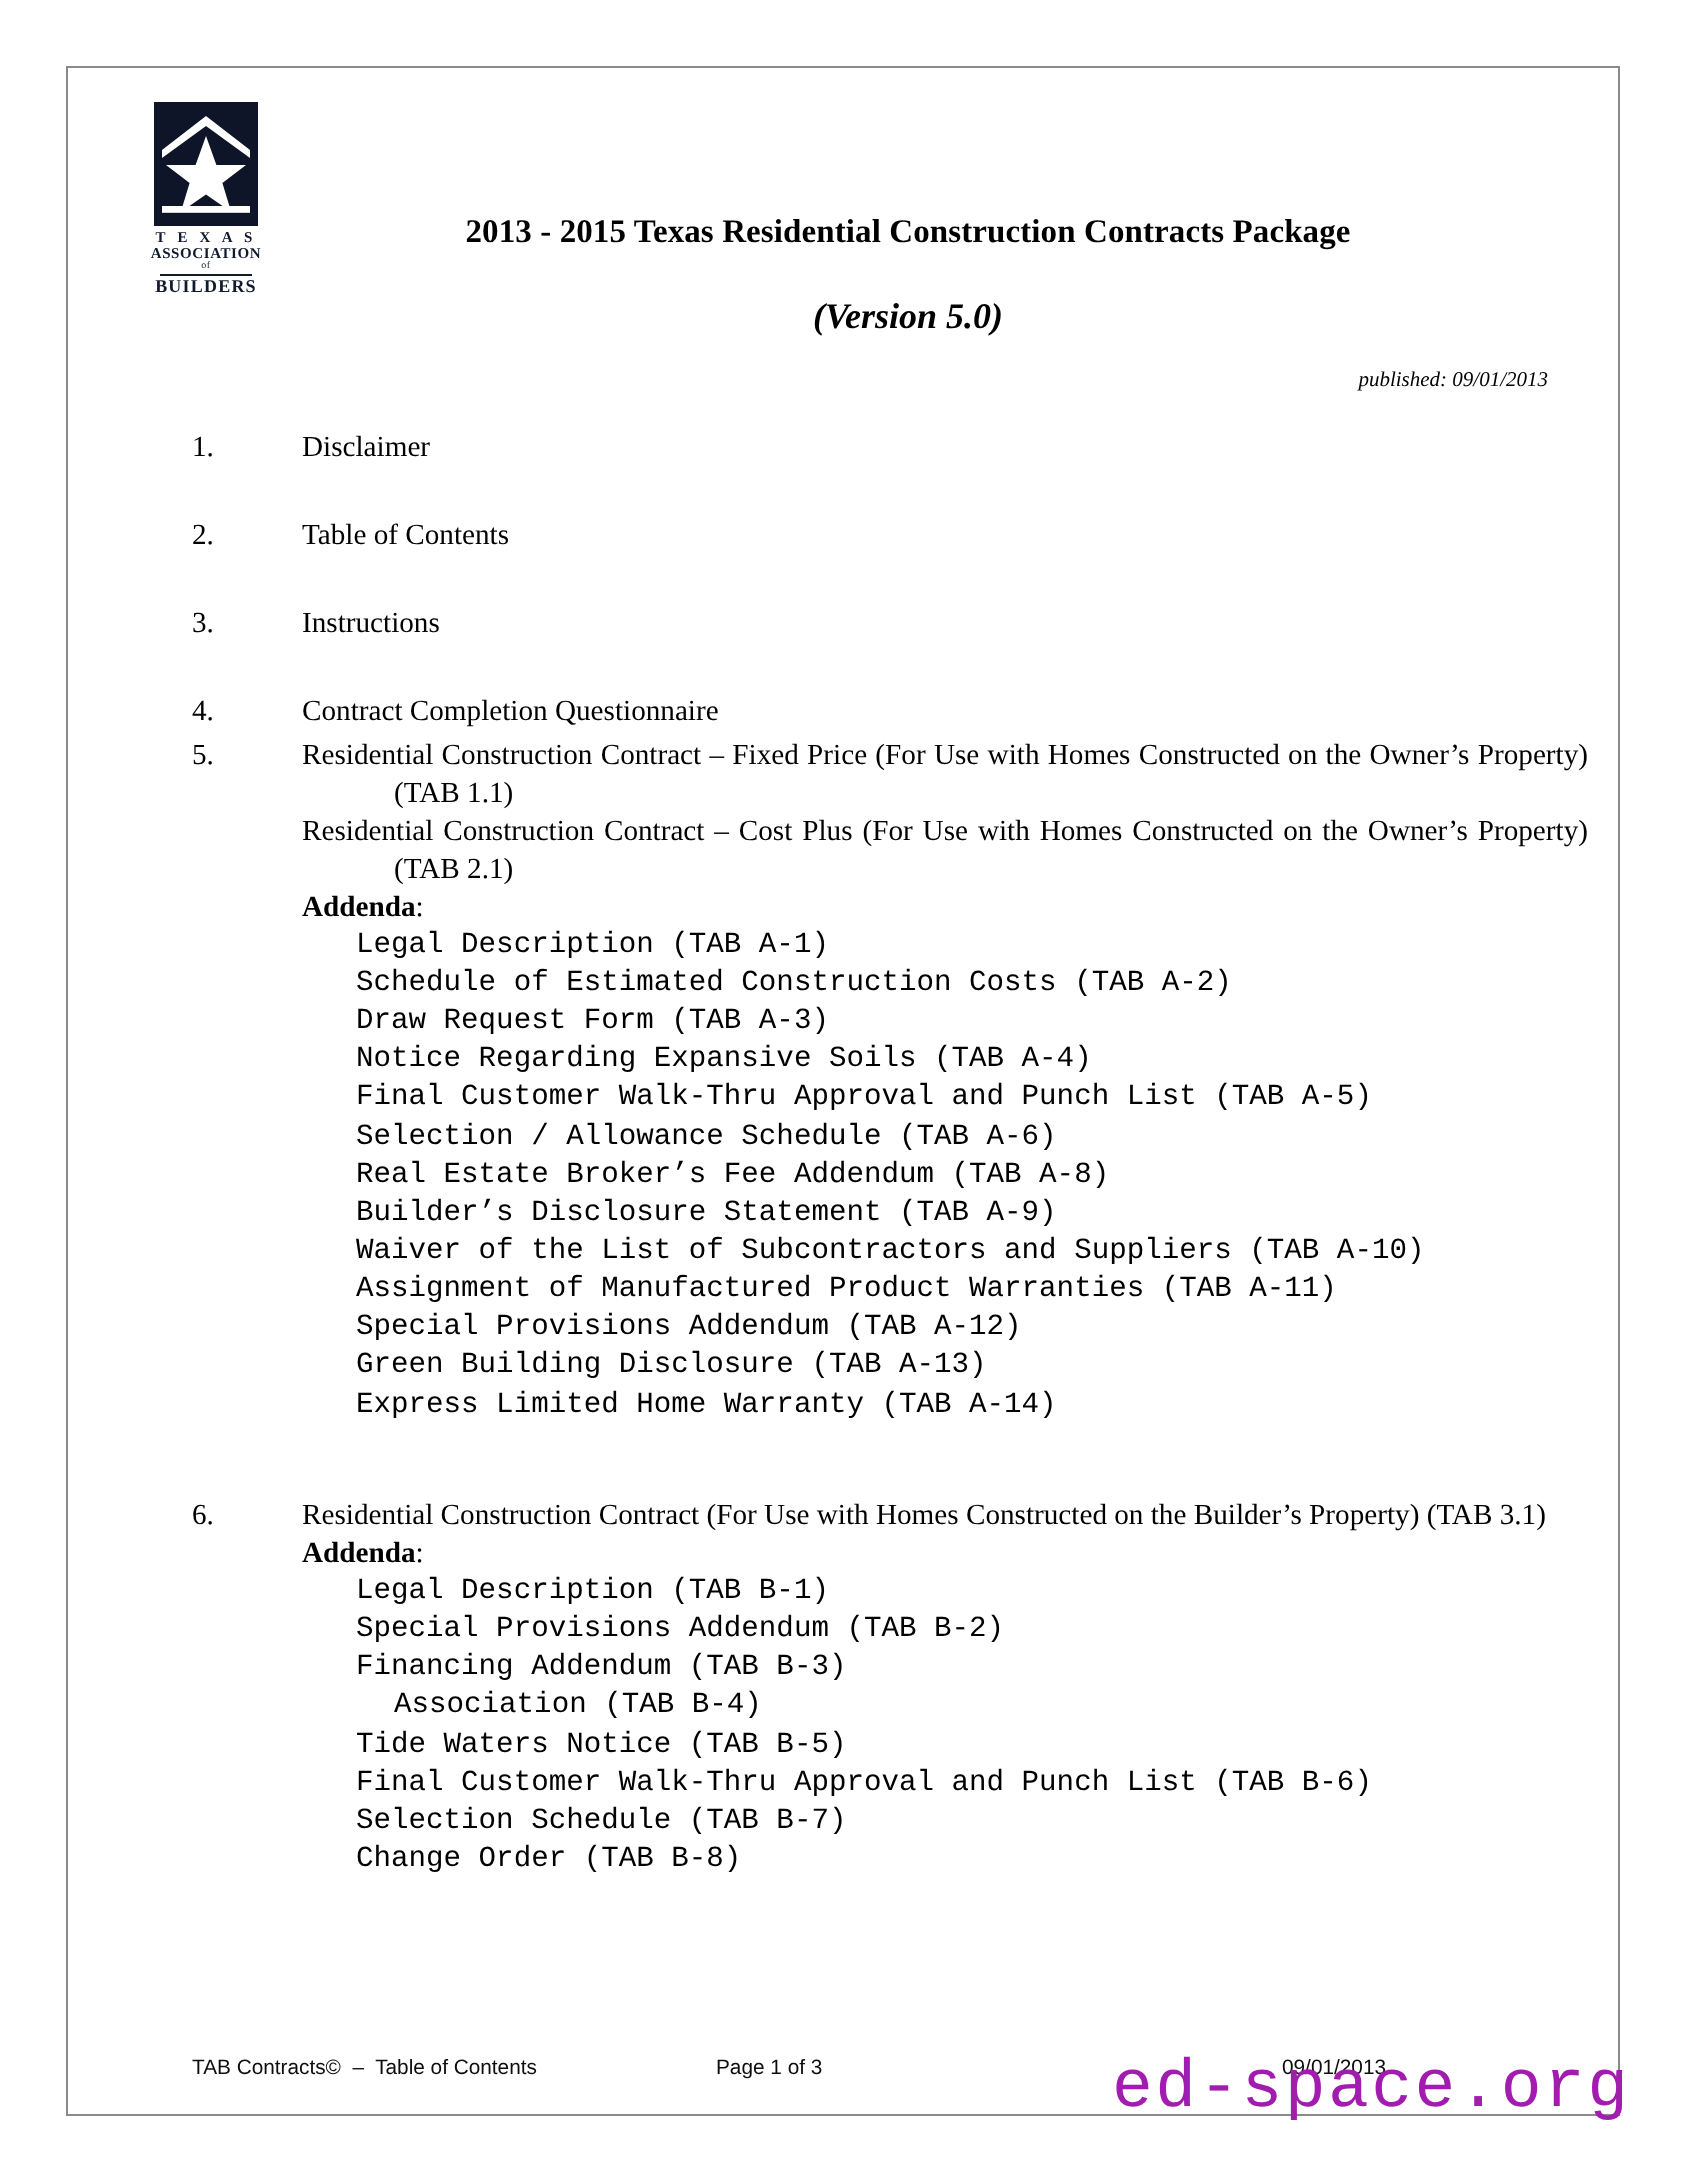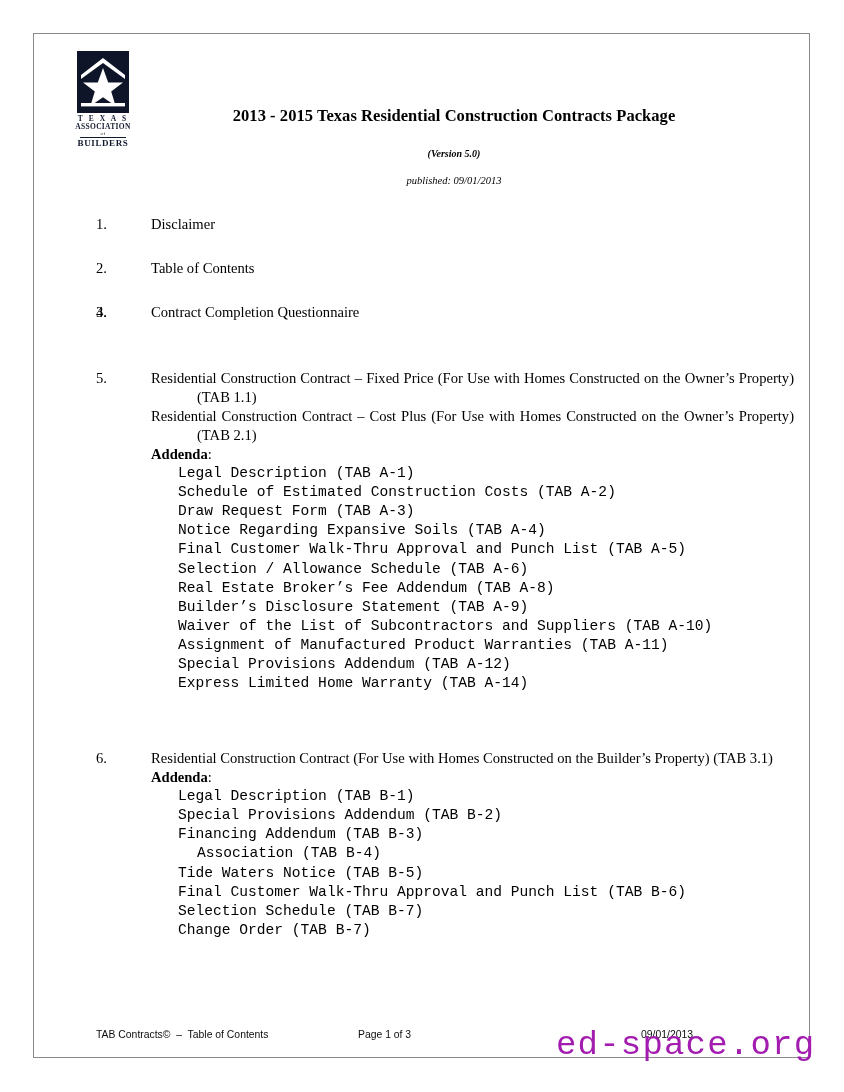--- a/index.html
+++ b/index.html
@@ -103,29 +103,30 @@
     width: 640px;
     text-align: center;
   }
   .doc-title {
     font-size: 16.5px;
     font-weight: bold;
     letter-spacing: 0.05px;
     line-height: 1.2;
   }
   .doc-version {
-    font-size: 10px;
+    font-size: 18px;
     font-weight: bold;
     font-style: italic;
     margin-top: 22px;
   }
   .doc-published {
     font-size: 10.5px;
     font-style: italic;
     margin-top: 16px;
+    text-align: right;
   }
 
   
   .content {
     position: absolute;
     left: 0;
     top: 0;
     width: 100%;
   }
 
@@ -282,20 +283,21 @@
         <span class="simple-label">Disclaimer</span>
       </div>
 
       <div class="num-item">
         <span class="num">2.</span>
         <span class="simple-label">Table of Contents</span>
       </div>
 
       <div class="num-item">
         <span class="num">3.</span>
+        <span class="simple-label">Instructions</span>
       </div>
 
       <div class="num-item">
         <span class="num">4.</span>
         <span class="simple-label">Contract Completion Questionnaire</span>
       </div>
 
     </div>
 
     <div id="group-5" class="content">
@@ -313,20 +315,21 @@
           <li>Schedule of Estimated Construction Costs (TAB A-2)</li>
           <li>Draw Request Form (TAB A-3)</li>
           <li>Notice Regarding Expansive Soils (TAB A-4)</li>
           <li>Final Customer Walk-Thru Approval and Punch List (TAB A-5)</li>
           <li>Selection / Allowance Schedule (TAB A-6)</li>
           <li>Real Estate Broker’s Fee Addendum (TAB A-8)</li>
           <li>Builder’s Disclosure Statement (TAB A-9)</li>
           <li>Waiver of the List of Subcontractors and Suppliers (TAB A-10)</li>
           <li>Assignment of Manufactured Product Warranties (TAB A-11)</li>
           <li>Special Provisions Addendum (TAB A-12)</li>
+          <li>Green Building Disclosure (TAB A-13)</li>
           <li>Express Limited Home Warranty (TAB A-14)</li>
         </ul>
       </div>
     </div>
 
     <div id="group-6" class="content">
       <div class="num-item">
         <span class="num">6.</span>
 
         <p class="contract-line"><span>Residential Construction Contract (For Use with Homes Constructed on the Builder’s Property) </span><b>(TAB 3.1)</b></p>
@@ -336,21 +339,21 @@
         <ul class="addenda-list">
           <li>Legal Description (TAB B-1)</li>
           <li>Special Provisions Addendum (TAB B-2)</li>
           <li>Financing Addendum (TAB B-3)</li>
           <li class="wrap">
             <span class="hang">Association (TAB B-4)</span>
           </li>
           <li>Tide Waters Notice (TAB B-5)</li>
           <li>Final Customer Walk-Thru Approval and Punch List (TAB B-6)</li>
           <li>Selection Schedule (TAB B-7)</li>
-          <li>Change Order (TAB B-7)</li>
+          <li>Change Order (TAB B-8)</li>
         </ul>
       </div>
     </div>
 
     <div class="footer">
       <span class="f-left">TAB Contracts©  –  Table of Contents</span>
       <span class="f-center">Page 1 of 3</span>
       <span class="f-right">09/01/2013</span>
     </div>
 

